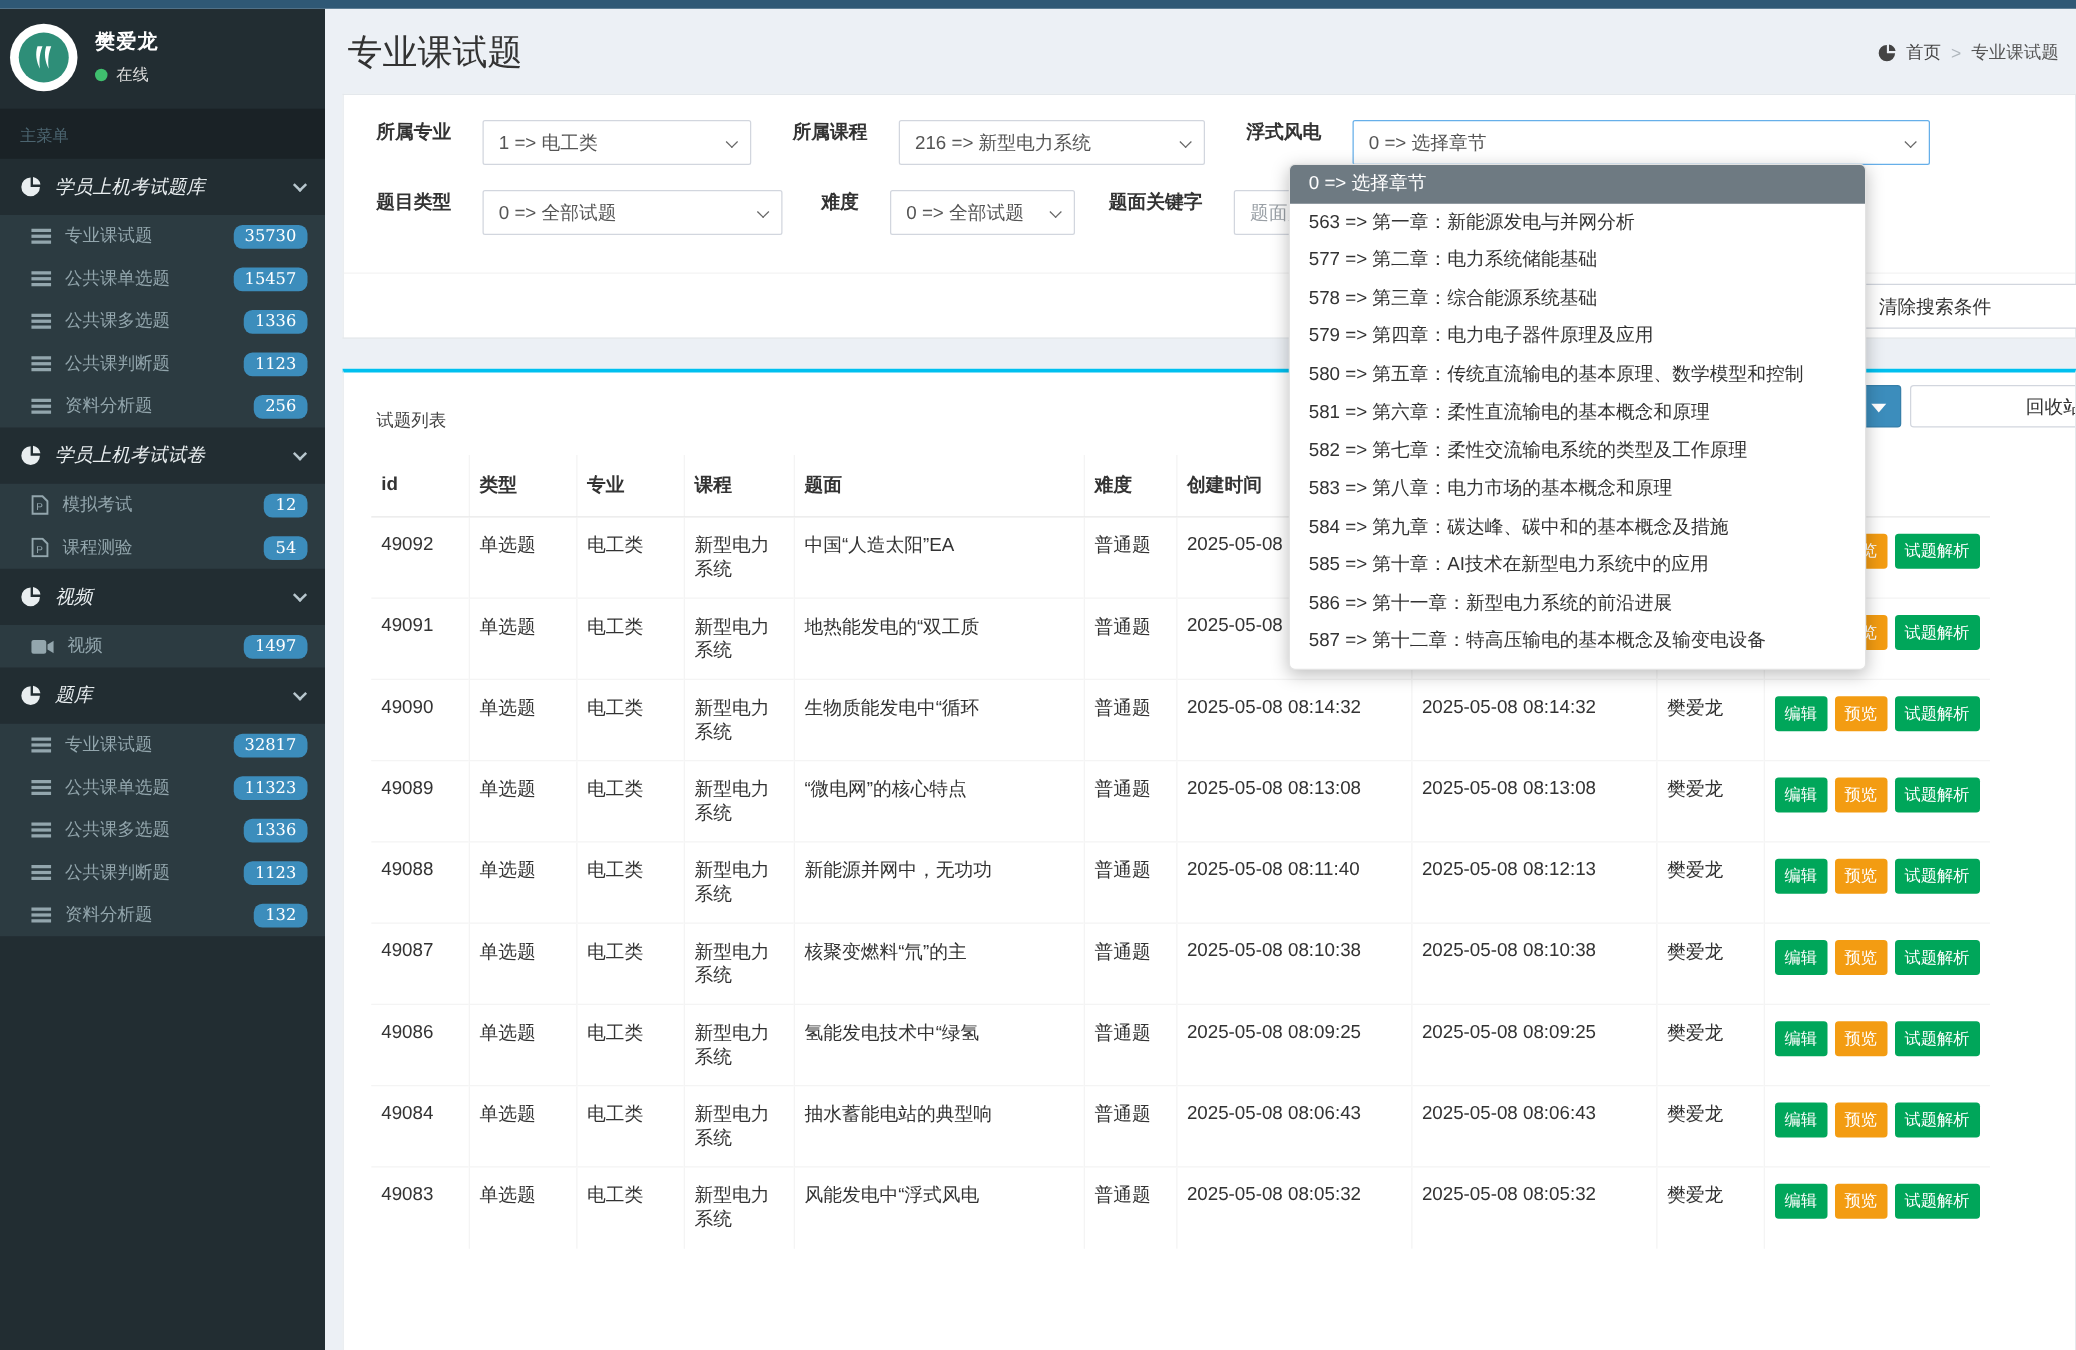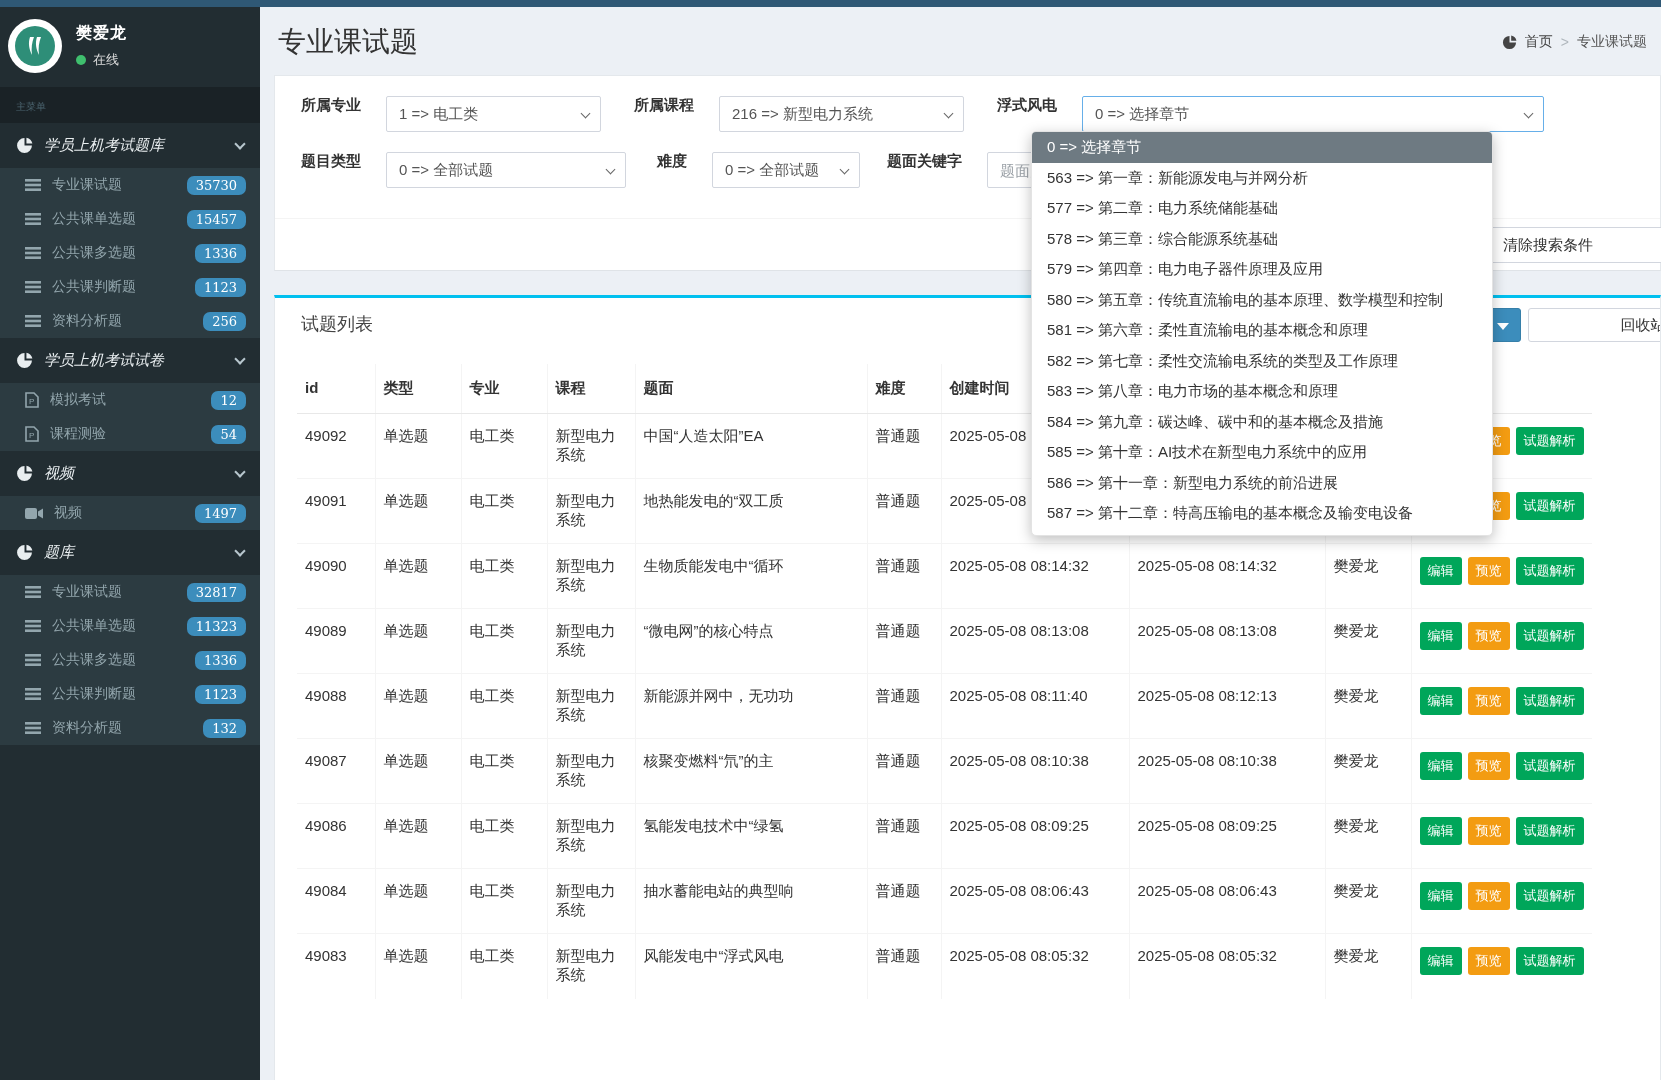--- a/index.html
+++ b/index.html
@@ -12,21 +12,21 @@
 
   
   .sidebar { position:absolute; left:0; top:7px; width:260px; height:1073px; background:#222d32; z-index:10; }
   .user-panel { display:flex; align-items:center; gap:14px; padding:12px 10px 14px 8px; }
   .logo-circle { width:54px; height:54px; border-radius:50%; background:#fff; display:flex; align-items:center; justify-content:center; flex:0 0 54px; }
   .logo-inner { width:40px; height:40px; border-radius:50%; background:#2e8e78; display:flex; align-items:center; justify-content:center; }
   .user-meta .uname { color:#fff; font-size:16px; font-weight:bold; letter-spacing:1px; }
   .user-status { display:flex; align-items:center; gap:7px; margin-top:7px; }
   .status-dot { width:10px; height:10px; border-radius:50%; background:#3fbf6e; }
   .user-status span { color:#ddd; font-size:13px; }
-  .menu-label { color:#4b646f; font-size:10px; padding:13px 16px 9px 16px; background:#1a2226; }
+  .menu-label { color:#4b646f; font-size:13px; padding:13px 16px 9px 16px; background:#1a2226; }
   .menu-section { display:flex; align-items:center; gap:11px; padding:13px 16px; color:#e9eef0; font-size:15px; cursor:pointer; }
   .menu-section .sec-label { flex:1;font-style:italic; }
   .chev { width:8px; height:8px; border-right:2px solid #b8c7ce; border-bottom:2px solid #b8c7ce; transform:rotate(45deg); margin-top:-4px; }
   .submenu { background:#2c3b41; }
   .submenu .item { display:flex; align-items:center; gap:11px; padding:0 14px 0 25px; height:34px; color:#93a6ad; font-size:14px; cursor:pointer; }
   .submenu .item .it-label { flex:1; }
   .badge { background:#3c8dbc; color:#fff; font-size:13px; padding:2px 9px; border-radius:7px; font-family:"DejaVu Serif", serif; }
   .icon { display:inline-flex; align-items:center; justify-content:center; }
 
   
@@ -50,21 +50,21 @@
   .w-qtype { width:240px; margin-right:19px; }
   .w-diff { width:148px; margin-right:15px; }
   .kw-input { height:36px; width:290px; border:1px solid #d2d6de; border-radius:2px; font-size:15px; padding:0 12px; color:#555; }
   .kw-input::placeholder { color:#9aa0a6; }
   .box-footer { position:absolute; left:0; right:0; bottom:0; height:52px; border-top:1px solid #f4f4f4; }
   .clear-btn { position:absolute; left:1213px; top:8px; height:36px; background:#fff; border:1px solid #d2d6de; border-radius:3px; color:#333; font-size:15px; padding:0 14px; width:230px; text-align:left; cursor:pointer; }
 
   
   .list-box { position:relative; background:#fff; border:1px solid #e4e8ec; border-top:3px solid #00c0ef; width:1387px; margin-top:24px; height:806px; overflow:hidden; }
   .list-header { position:relative; height:54px; }
-  .list-title { position:absolute; left:26px; top:14px; font-size:18px; color:#444; }
+  .list-title { position:absolute; left:26px; top:30px; font-size:14px; color:#444; }
   .split-caret-btn { position:absolute; left:1209px; top:10px; width:37px; height:34px; background:#3c8dbc; border:1px solid #367fa9; border-radius:3px; cursor:pointer; }
   .split-caret-btn .dcaret { position:absolute; left:12px; top:14px; width:0; height:0; border-left:6px solid transparent; border-right:6px solid transparent; border-top:7px solid #fff; }
   .recycle-btn { position:absolute; left:1253px; top:10px; width:230px; height:34px; background:#fff; border:1px solid #d2d6de; border-radius:3px; color:#333; font-size:15px; text-align:center; cursor:pointer; }
 
   
   table.qtable { border-collapse:collapse; margin:12px 0 0 22px; table-layout:fixed; }
   .qtable th, .qtable td { text-align:left; vertical-align:top; padding:13px 8px; font-size:15px; color:#333; border-right:1px solid #f4f4f4; }
   .qtable th:last-child, .qtable td:last-child { border-right:none; }
   .qtable th { font-weight:bold; border-bottom:1px solid #e8e8e8; padding-top:15px; padding-bottom:15px; }
   .qtable td { border-top:1px solid #f4f4f4; height:65px; }

